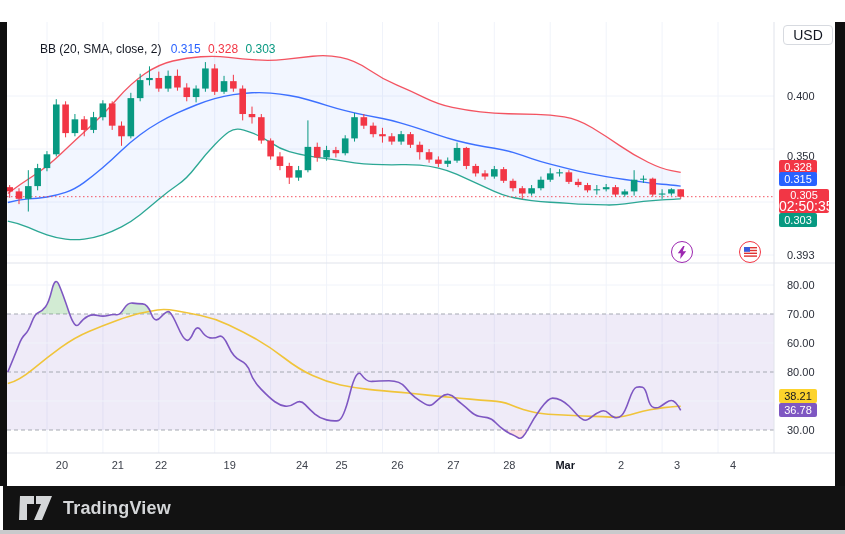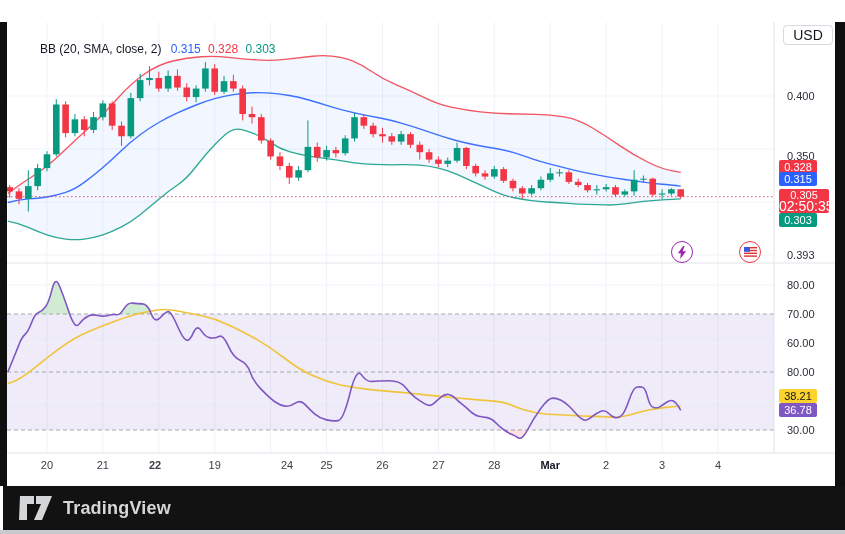--- a/index.html
+++ b/index.html
@@ -29,21 +29,21 @@
   .v-red{color:#f23645;margin-left:4px;}
   .v-teal{color:#089981;margin-left:4px;}
   .v-purple{color:#7e57c2;margin-left:6px;}
   .v-yellow{color:#d8a614;margin-left:6px;}
   
   #usd-btn{position:absolute;left:783px;top:25px;width:50px;height:20px;z-index:20;background:#ffffff;
     border:1px solid #d7dae0;border-radius:4px;font-size:14px;color:#131722;display:flex;
     align-items:center;justify-content:center;box-sizing:border-box;cursor:pointer;}
   
   .ptick{position:absolute;left:787px;transform:translateY(-50%);font-size:11px;color:#2a2e39;z-index:15;}
-  .ttick{position:absolute;top:459px;transform:translateX(-50%);font-size:11px;color:#3c404a;z-index:15;}
+  .ttick{position:absolute;top:459px;transform:translateX(-50%);font-size:11px;color:#3c404a;z-index:15;margin-left:15px;}
   .ttick.bold{font-weight:bold;color:#131722;}
   .badge{position:absolute;left:779px;width:38px;transform:translateY(-50%);font-size:11px;color:#fff;
     text-align:center;padding:1px 0;border-radius:2px;z-index:16;}
   .badge2{position:absolute;left:779px;width:50px;transform:translateY(-50%);font-size:11px;color:#fff;
     text-align:center;padding:1px 0;border-radius:2px;z-index:16;line-height:11px;}
   .badge2 .cd{font-size:14px;}
   
   .marker{position:absolute;width:22px;height:22px;border-radius:50%;background:#fff;z-index:18;
     display:flex;align-items:center;justify-content:center;box-sizing:border-box;cursor:pointer;}
 </style>
@@ -271,21 +271,21 @@
       <div class="ptick" style="top: 96px;">0.400</div>
       <div class="ptick" style="top: 156px;">0.350</div>
       <div class="ptick" style="top: 255px;">0.393</div>
       <div class="ptick" style="top: 285px;">80.00</div>
       <div class="ptick" style="top: 314px;">70.00</div>
       <div class="ptick" style="top: 343px;">60.00</div>
       <div class="ptick" style="top: 372px;">80.00</div>
       <div class="ptick" style="top: 430px;">30.00</div>
       <div class="ttick" style="left: 46.96px;">20</div>
       <div class="ttick" style="left: 102.88px;">21</div>
-      <div class="ttick" style="left: 155px; font-weight: bold;">22</div>
+      <div class="ttick" style="left: 146px;">22</div>
       <div class="ttick" style="left: 214.72px;">19</div>
       <div class="ttick" style="left: 287px;">24</div>
       <div class="ttick" style="left: 326.56px;">25</div>
       <div class="ttick" style="left: 382.48px;">26</div>
       <div class="ttick" style="left: 438.4px;">27</div>
       <div class="ttick" style="left: 494.32px;">28</div>
       <div class="ttick bold" style="left: 550.24px;">Mar</div>
       <div class="ttick" style="left: 606.16px;">2</div>
       <div class="ttick" style="left: 662.08px;">3</div>
       <div class="ttick" style="left: 718px;">4</div>

